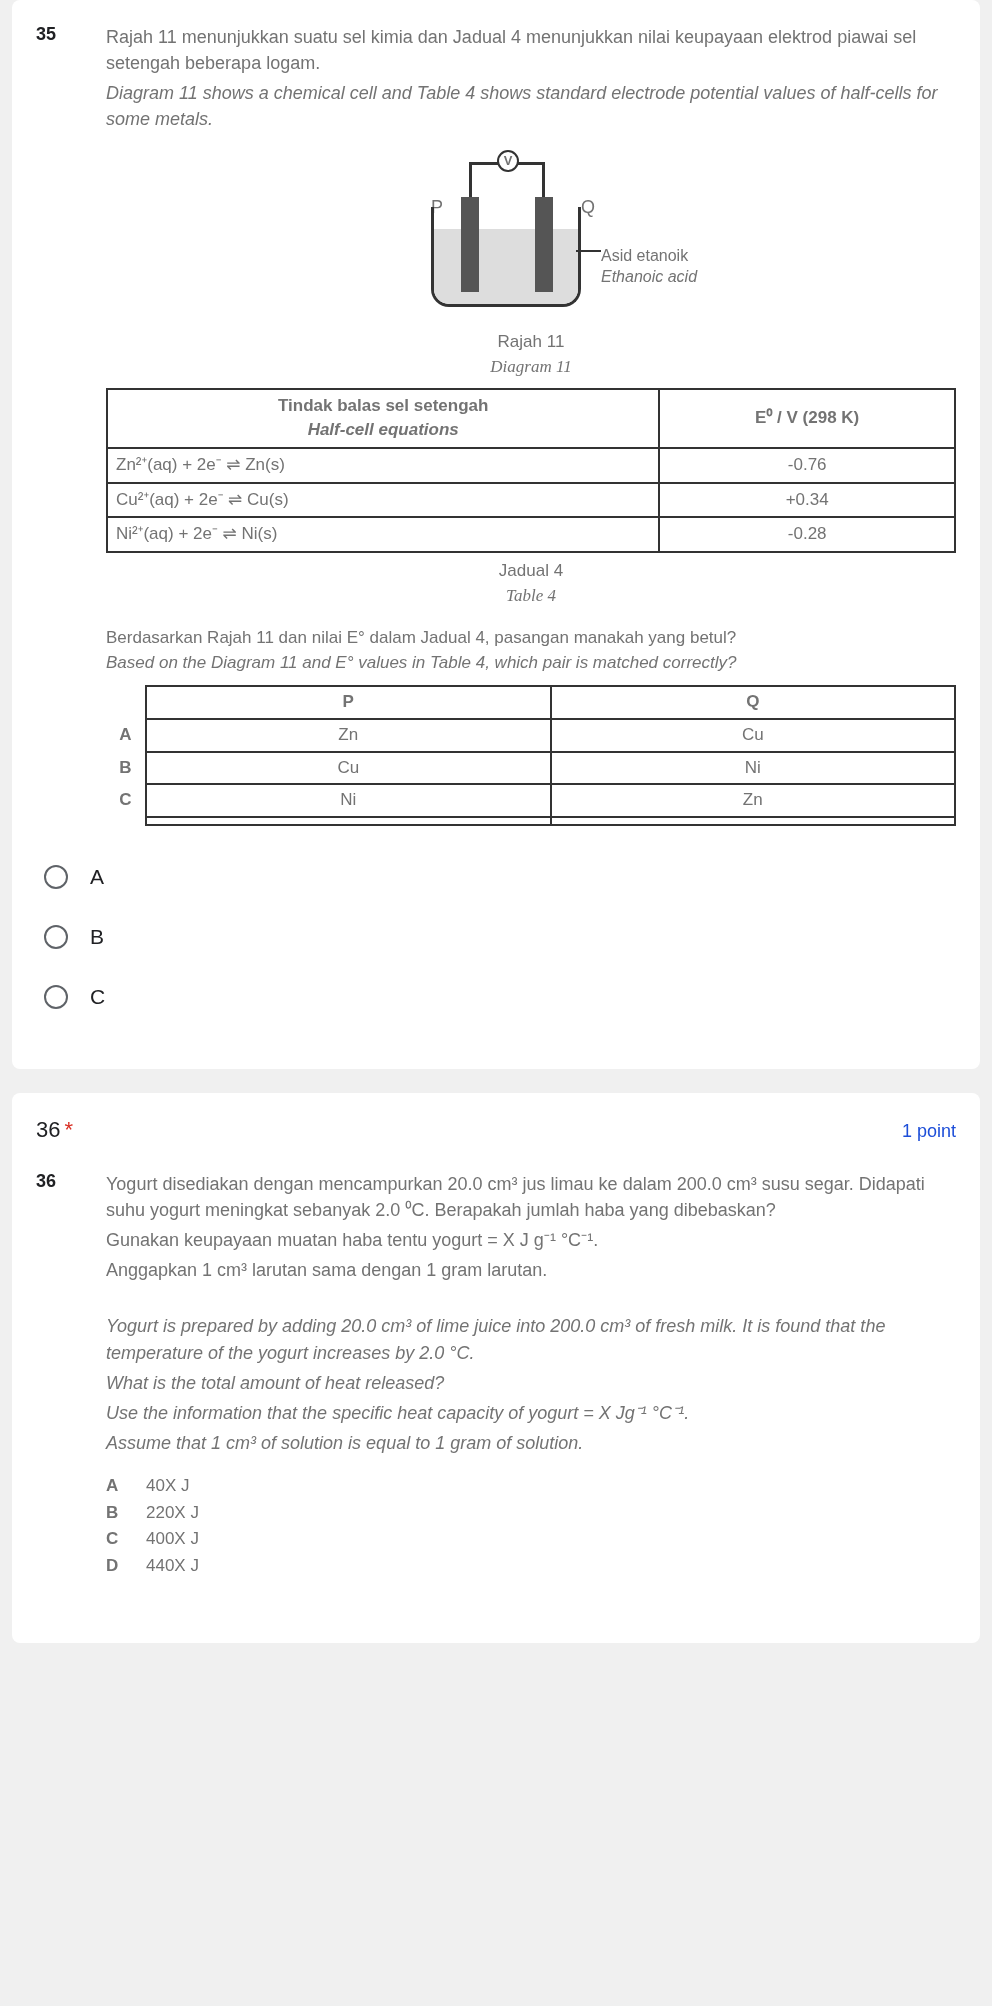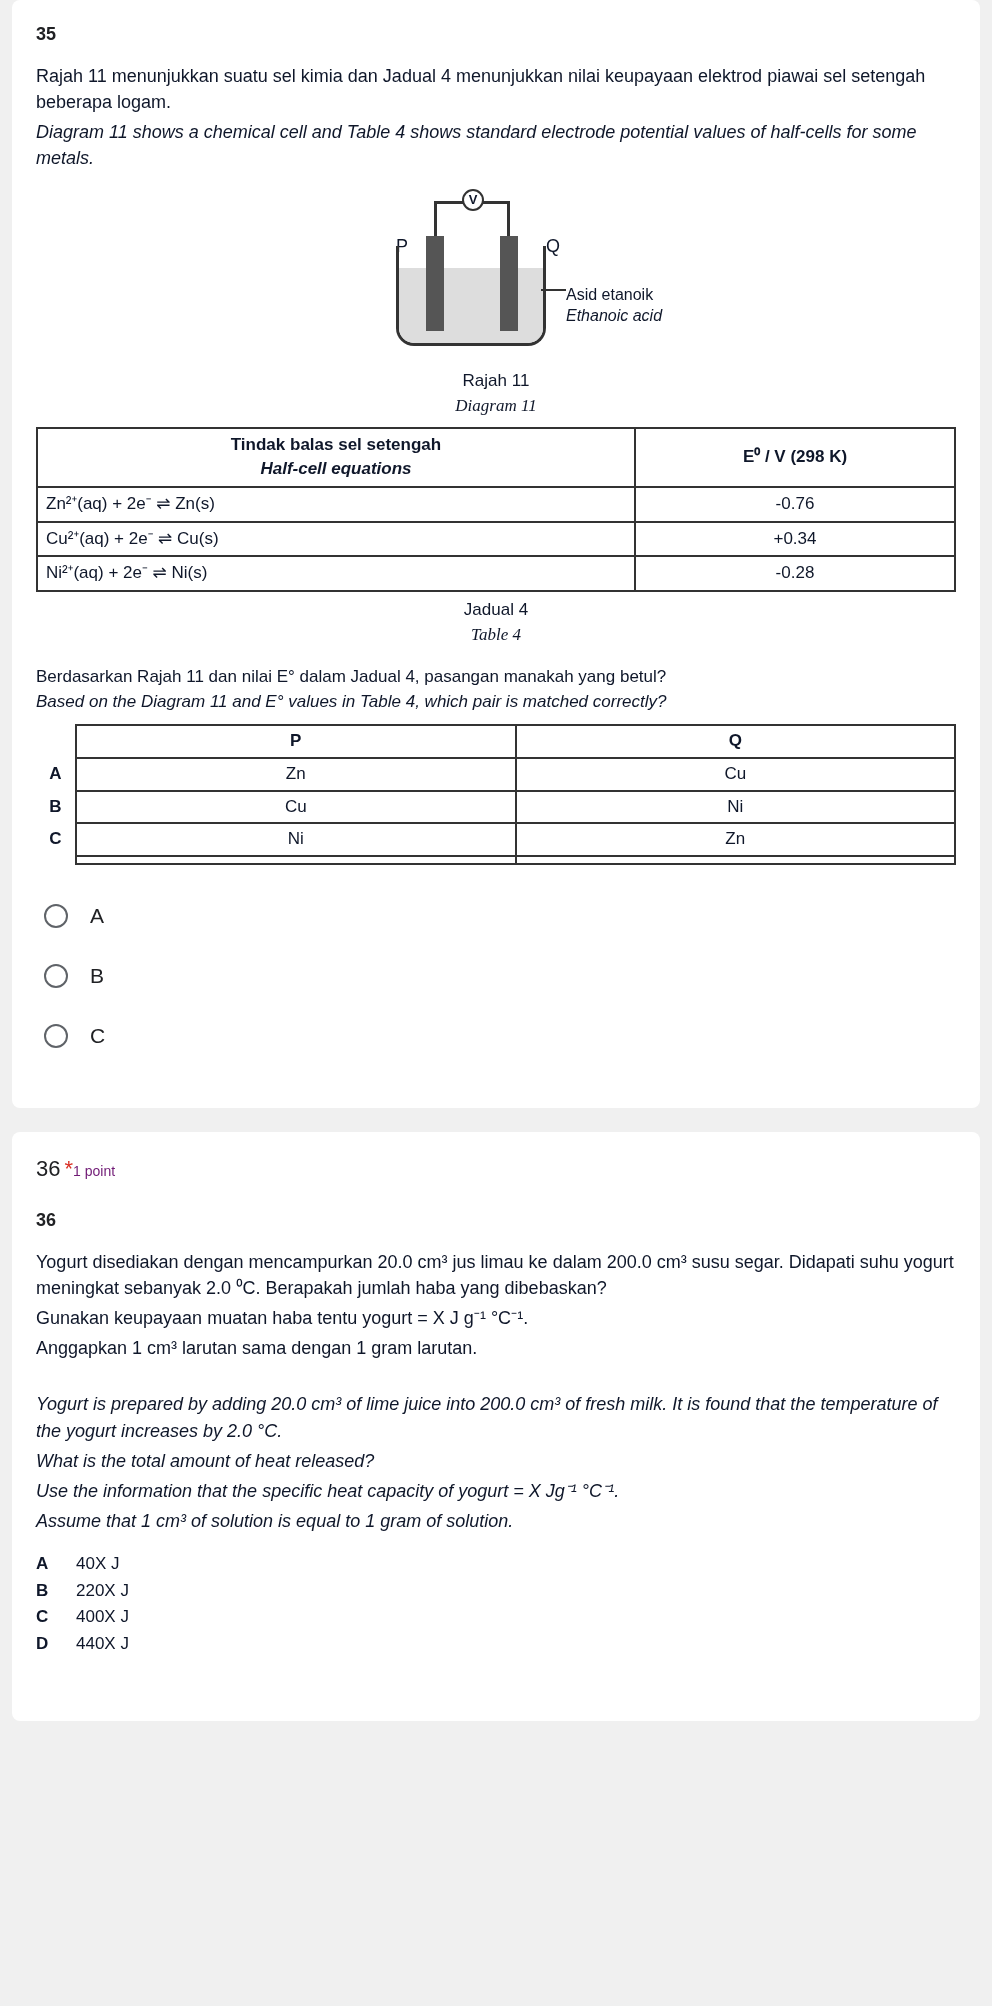--- a/index.html
+++ b/index.html
@@ -10,45 +10,45 @@
     width: 992px;
   }
   .card {
     background: #fff;
     border-radius: 8px;
     margin: 0 12px 24px 12px;
     padding: 24px;
   }
   .qheader {
     display: flex;
+    justify-content: space-between;
     align-items: baseline;
     margin-bottom: 28px;
   }
   .qnum {
     font-size: 22px;
     color: #202124;
   }
   .qnum .star { color: #d93025; margin-left: 4px; }
-  .points { font-size: 14px; color: #701a75; }
+  .points { font-size: 18px; color: #1d4ed8; }
   .content {
     display: flex;
-    gap: 18px;
+    gap: 30px;
     margin-bottom: 39px;
-    flex-direction: column;
   }
   .content .num {
     font-size: 18px;
     font-weight: bold;
     min-width: 40px;
   }
   .content .body {
     flex: 1;
     font-size: 18px;
     line-height: 1.45;
-    color: #0f172a;
+    color: #737373;
   }
   .content .body p { margin-bottom: 4px; }
   .content .body .it { font-style: italic; }
   .diagram-wrap {
     display:flex;
     justify-content:center;
     margin:20px 0 8px 0;
   }
   .diagram {
     position: relative;

